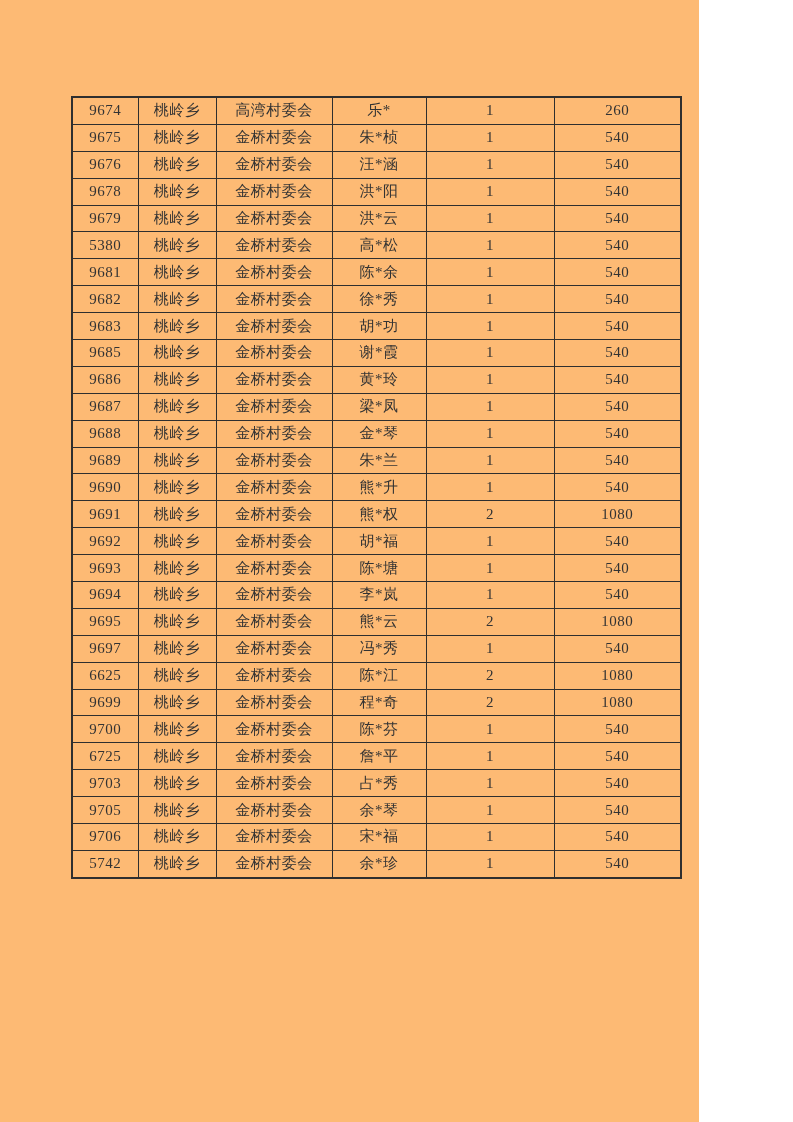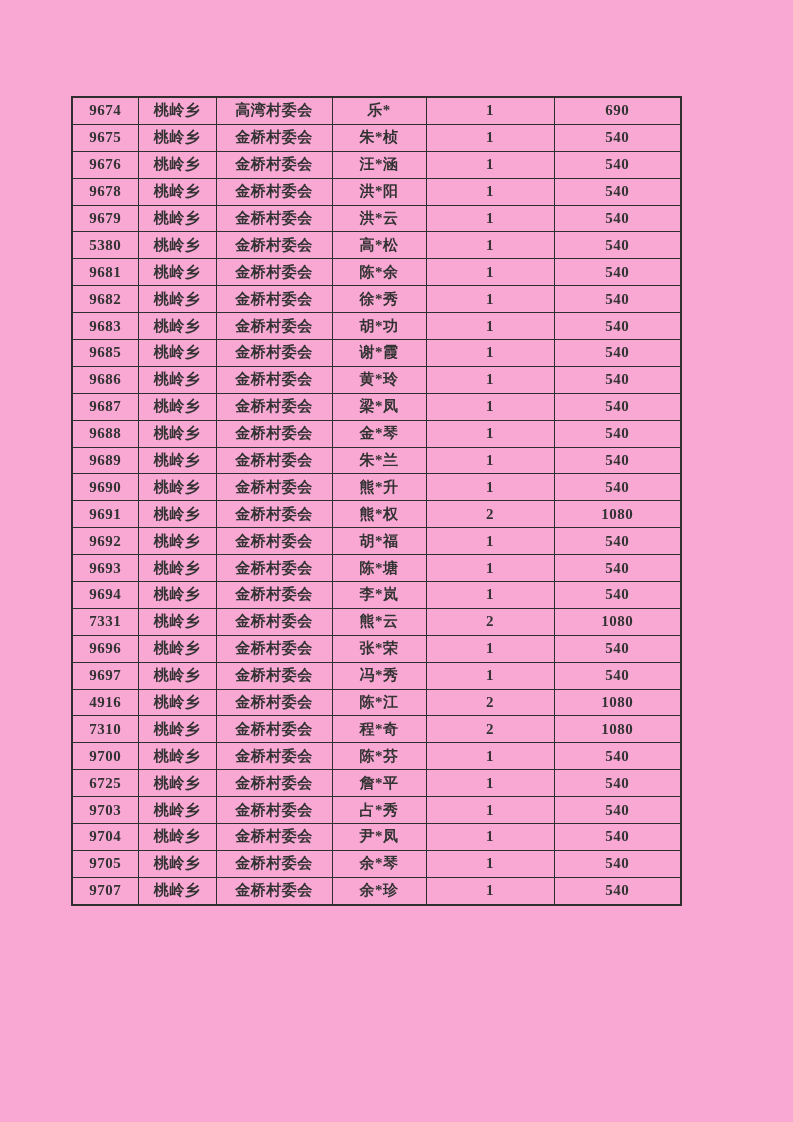--- a/index.html
+++ b/index.html
@@ -2,26 +2,25 @@
 <html><head>
 <meta charset="utf-8">
 <style>
   html, body {
     margin: 0;
     padding: 0;
     background: #ffffff;
   }
   .page {
     position: relative;
-    width: 793px;
+    width: 699px;
     height: 1122px;
-    background: #f9a8d4;
+    background: #fdba74;
     overflow: hidden;
     font-family: "Liberation Serif", "DejaVu Serif", serif;
-    font-weight: bold;
   }
   table.data-table {
     position: absolute;
     left: 71px;
     top: 96px;
     width: 609px;
     border-collapse: collapse;
     table-layout: fixed;
     border: 2px solid #2f2f2f;
   }
@@ -57,21 +56,21 @@
       <col class="c-count">
       <col class="c-amount">
     </colgroup>
     <tbody>
         <tr>
           <td>9674</td>
           <td>桃岭乡</td>
           <td>高湾村委会</td>
           <td>乐*</td>
           <td>1</td>
-          <td>690</td>
+          <td>260</td>
         </tr>
         <tr>
           <td>9675</td>
           <td>桃岭乡</td>
           <td>金桥村委会</td>
           <td>朱*桢</td>
           <td>1</td>
           <td>540</td>
         </tr>
         <tr>
@@ -204,53 +203,45 @@
         </tr>
         <tr>
           <td>9694</td>
           <td>桃岭乡</td>
           <td>金桥村委会</td>
           <td>李*岚</td>
           <td>1</td>
           <td>540</td>
         </tr>
         <tr>
-          <td>7331</td>
+          <td>9695</td>
           <td>桃岭乡</td>
           <td>金桥村委会</td>
           <td>熊*云</td>
           <td>2</td>
           <td>1080</td>
         </tr>
         <tr>
-          <td>9696</td>
-          <td>桃岭乡</td>
-          <td>金桥村委会</td>
-          <td>张*荣</td>
-          <td>1</td>
-          <td>540</td>
-        </tr>
-        <tr>
           <td>9697</td>
           <td>桃岭乡</td>
           <td>金桥村委会</td>
           <td>冯*秀</td>
           <td>1</td>
           <td>540</td>
         </tr>
         <tr>
-          <td>4916</td>
+          <td>6625</td>
           <td>桃岭乡</td>
           <td>金桥村委会</td>
           <td>陈*江</td>
           <td>2</td>
           <td>1080</td>
         </tr>
         <tr>
-          <td>7310</td>
+          <td>9699</td>
           <td>桃岭乡</td>
           <td>金桥村委会</td>
           <td>程*奇</td>
           <td>2</td>
           <td>1080</td>
         </tr>
         <tr>
           <td>9700</td>
           <td>桃岭乡</td>
           <td>金桥村委会</td>
@@ -268,37 +259,37 @@
         </tr>
         <tr>
           <td>9703</td>
           <td>桃岭乡</td>
           <td>金桥村委会</td>
           <td>占*秀</td>
           <td>1</td>
           <td>540</td>
         </tr>
         <tr>
-          <td>9704</td>
-          <td>桃岭乡</td>
-          <td>金桥村委会</td>
-          <td>尹*凤</td>
-          <td>1</td>
-          <td>540</td>
-        </tr>
-        <tr>
           <td>9705</td>
           <td>桃岭乡</td>
           <td>金桥村委会</td>
           <td>余*琴</td>
           <td>1</td>
           <td>540</td>
         </tr>
         <tr>
-          <td>9707</td>
+          <td>9706</td>
+          <td>桃岭乡</td>
+          <td>金桥村委会</td>
+          <td>宋*福</td>
+          <td>1</td>
+          <td>540</td>
+        </tr>
+        <tr>
+          <td>5742</td>
           <td>桃岭乡</td>
           <td>金桥村委会</td>
           <td>余*珍</td>
           <td>1</td>
           <td>540</td>
         </tr>
       </tbody>
   </table>
 </div>
 

